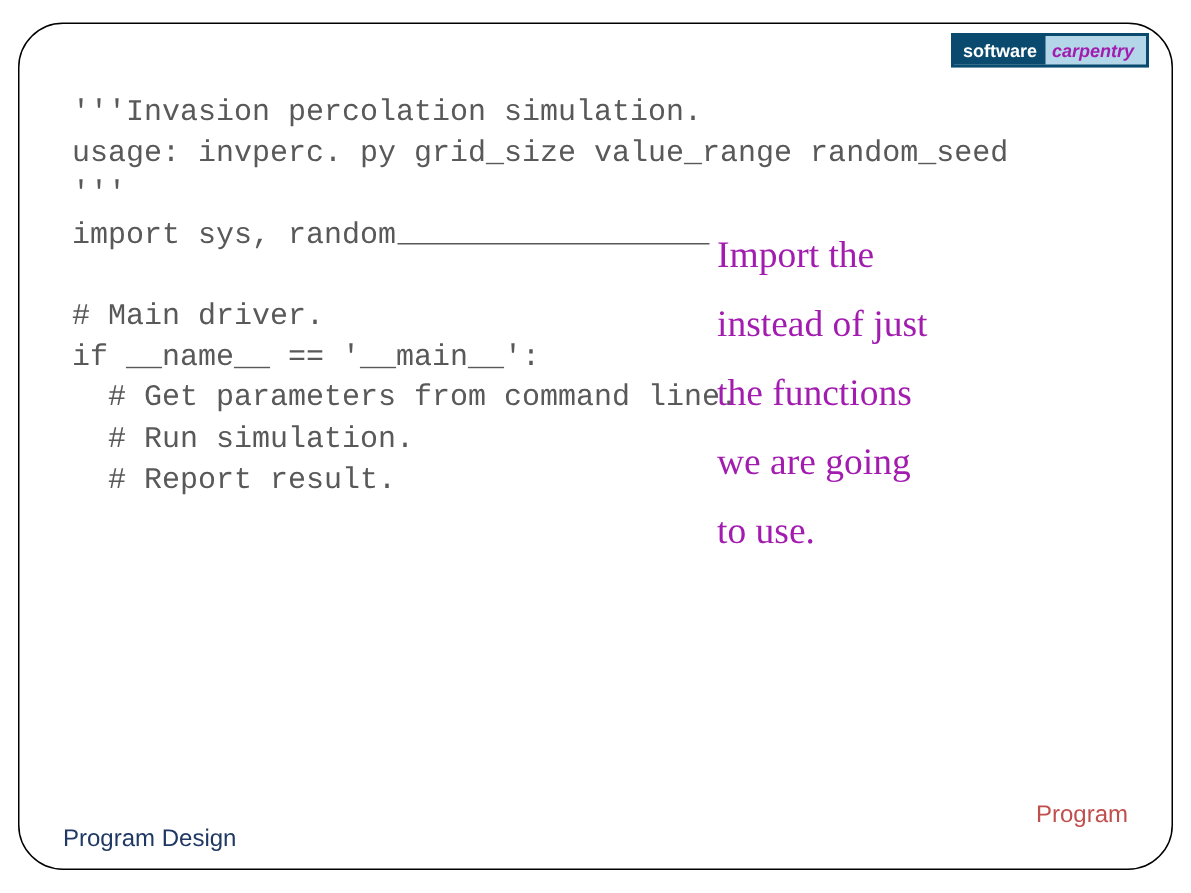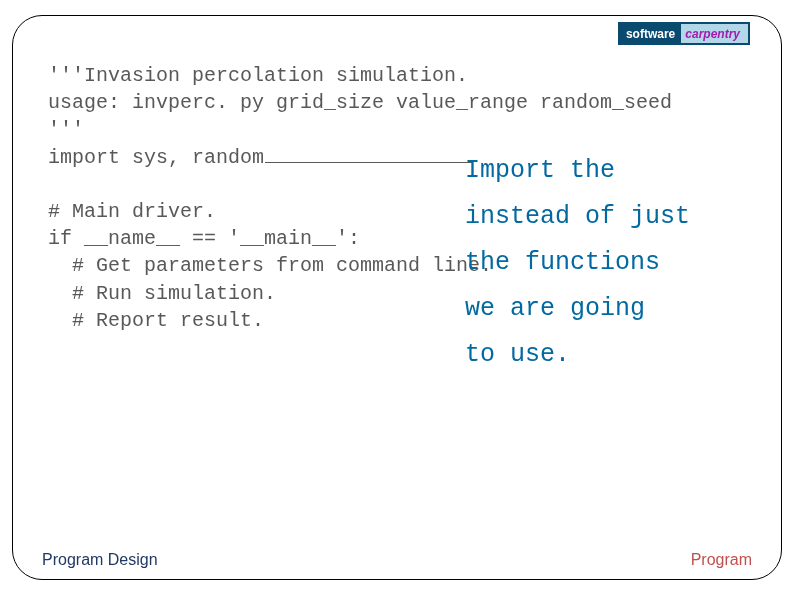--- a/index.html
+++ b/index.html
@@ -16,21 +16,21 @@
     left: 12px;
     right: 12px;
     bottom: 15px;
     border: 1px solid #000;
     border-radius: 30px;
     pointer-events: none;
   }
   .logo {
     position: absolute;
     top: 22px;
-    right: 44px;
+    right: 28px;
     display: flex;
     border: 2px solid #0a4a6e;
     background: #b3d7e8;
     font-size: 12px;
     line-height: 1;
   }
   .logo-left {
     background: #0a4a6e;
     color: #fff;
     font-weight: bold;
@@ -49,25 +49,25 @@
     top: 62px;
     left: 48px;
     font-family: "Courier New", Courier, monospace;
     font-size: 20px;
     color: #595959;
     line-height: 1.36;
     white-space: pre;
   }
   .annotation {
     position: absolute;
-    left: 465px;
+    left: 478px;
     top: 148px;
-    font-family: Liberation Mono, monospace;
+    font-family: Liberation Serif, serif;
     font-size: 25px;
-    color: #0369a1;
+    color: #a21caf;
     line-height: 1.84;
   }
   .connector-line {
     position: absolute;
     top: 162px;
     left: 265px;
     width: 208px;
     height: 1px;
     border-top: 1px solid #595959;
   }
@@ -75,21 +75,21 @@
     position: absolute;
     bottom: 26px;
     left: 0;
     right: 0;
     display: flex;
     justify-content: space-between;
     padding: 0 42px 0 42px;
     font-size: 16px;
     font-family: Arial, Helvetica, sans-serif;
   }
-  .footer .left { color: #203864; flex: 1; text-align: left; }
+  .footer .left { color: #203864; flex: 1; text-align: left; margin-top: 16px; }
   .footer .center { color: #203864; flex: 1; text-align: center; }
   .footer .right { color: #c0504d; flex: 1; text-align: right; }
 </style>
 </head>
 <body>
 
 <div class="slide-border"></div>
 
 <div class="logo">
   <span class="logo-left">software</span>

